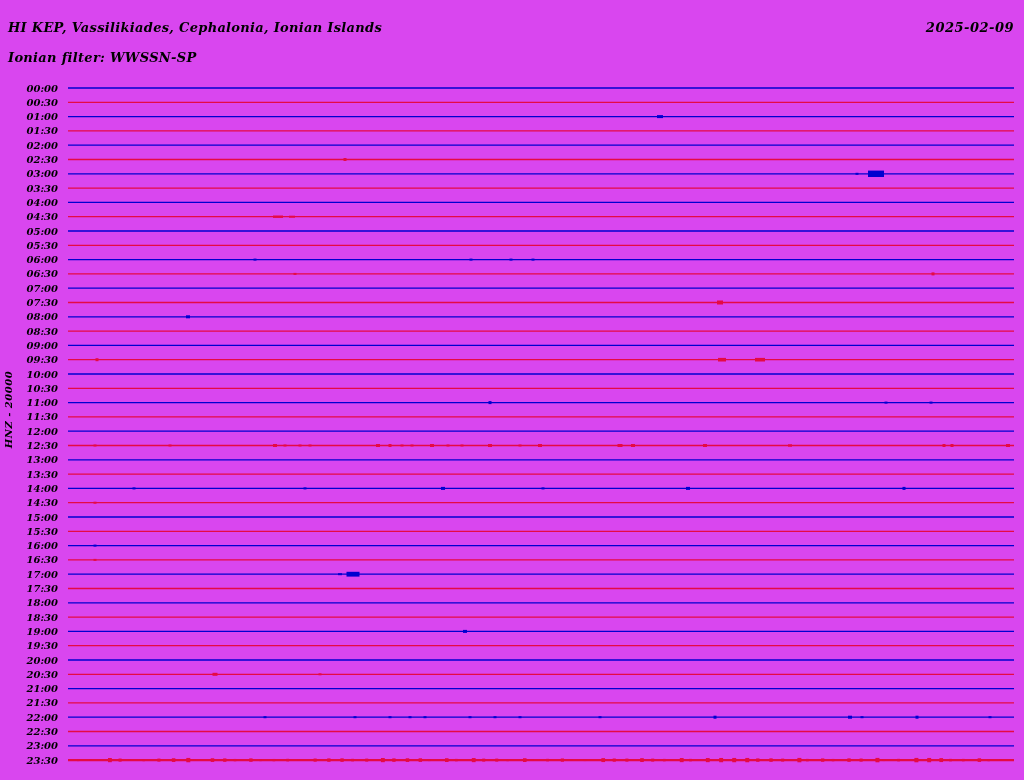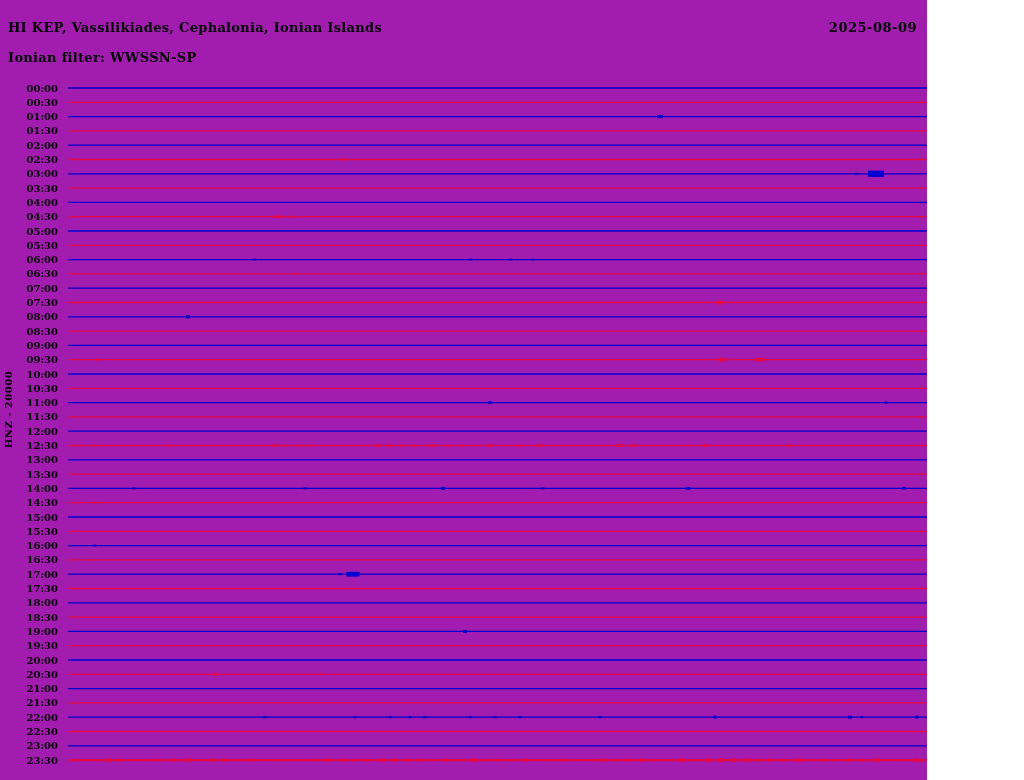--- a/index.html
+++ b/index.html
@@ -1,21 +1,22 @@
 <!DOCTYPE html>
 <html><head>
 <meta charset="utf-8">
 <style>
   html,body{margin:0;padding:0;background:#ffffff;}
   .page{
     position:relative;
-    width:927px;height:780px;
-    background:#a21caf;
+    width:1024px;height:780px;
+    background:#d946ef;
     font-family:"DejaVu Serif", serif;
     overflow:hidden;
+    font-style:italic;
   }
   .title-line{
     position:absolute;left:8px;top:20px;
     font-size:13px;font-weight:700;color:#000;
     letter-spacing:0.3px;white-space:pre;
   }
   .date-line{
     position:absolute;right:10px;top:20px;
     font-size:13px;font-weight:700;color:#000;
     letter-spacing:0.5px;
@@ -37,21 +38,21 @@
     font-family:"DejaVu Serif", serif;
     font-size:10px;font-weight:700;fill:#000;
   }
   .plot-svg{position:absolute;left:0;top:0;}
 </style>
 </head>
 <body>
 
 <div class="page">
   <div class="title-line">HI KEP, Vassilikiades, Cephalonia, Ionian Islands</div>
-  <div class="date-line">2025-08-09</div>
+  <div class="date-line">2025-02-09</div>
   <div class="filter-line">Ionian filter: WWSSN-SP</div>
   <div class="y-axis-label">HNZ - 20000</div>
   <svg class="plot-svg" width="1024" height="780">
       <text x="58" y="91.5" text-anchor="end" class="row-label">00:00</text>
       <line x1="68" x2="1014" y1="88" y2="88" stroke="#0000d0" stroke-width="1.3"></line>
       <text x="58" y="105.8" text-anchor="end" class="row-label">00:30</text>
       <line x1="68" x2="1014" y1="102.3" y2="102.3" stroke="#e50a45" stroke-width="1.3"></line>
       <text x="58" y="120.1" text-anchor="end" class="row-label">01:00</text>
       <line x1="68" x2="1014" y1="116.6" y2="116.6" stroke="#0000d0" stroke-width="1.3"></line>
       <rect x="657" y="115.1" width="6" height="3" fill="#0000d0"></rect>

